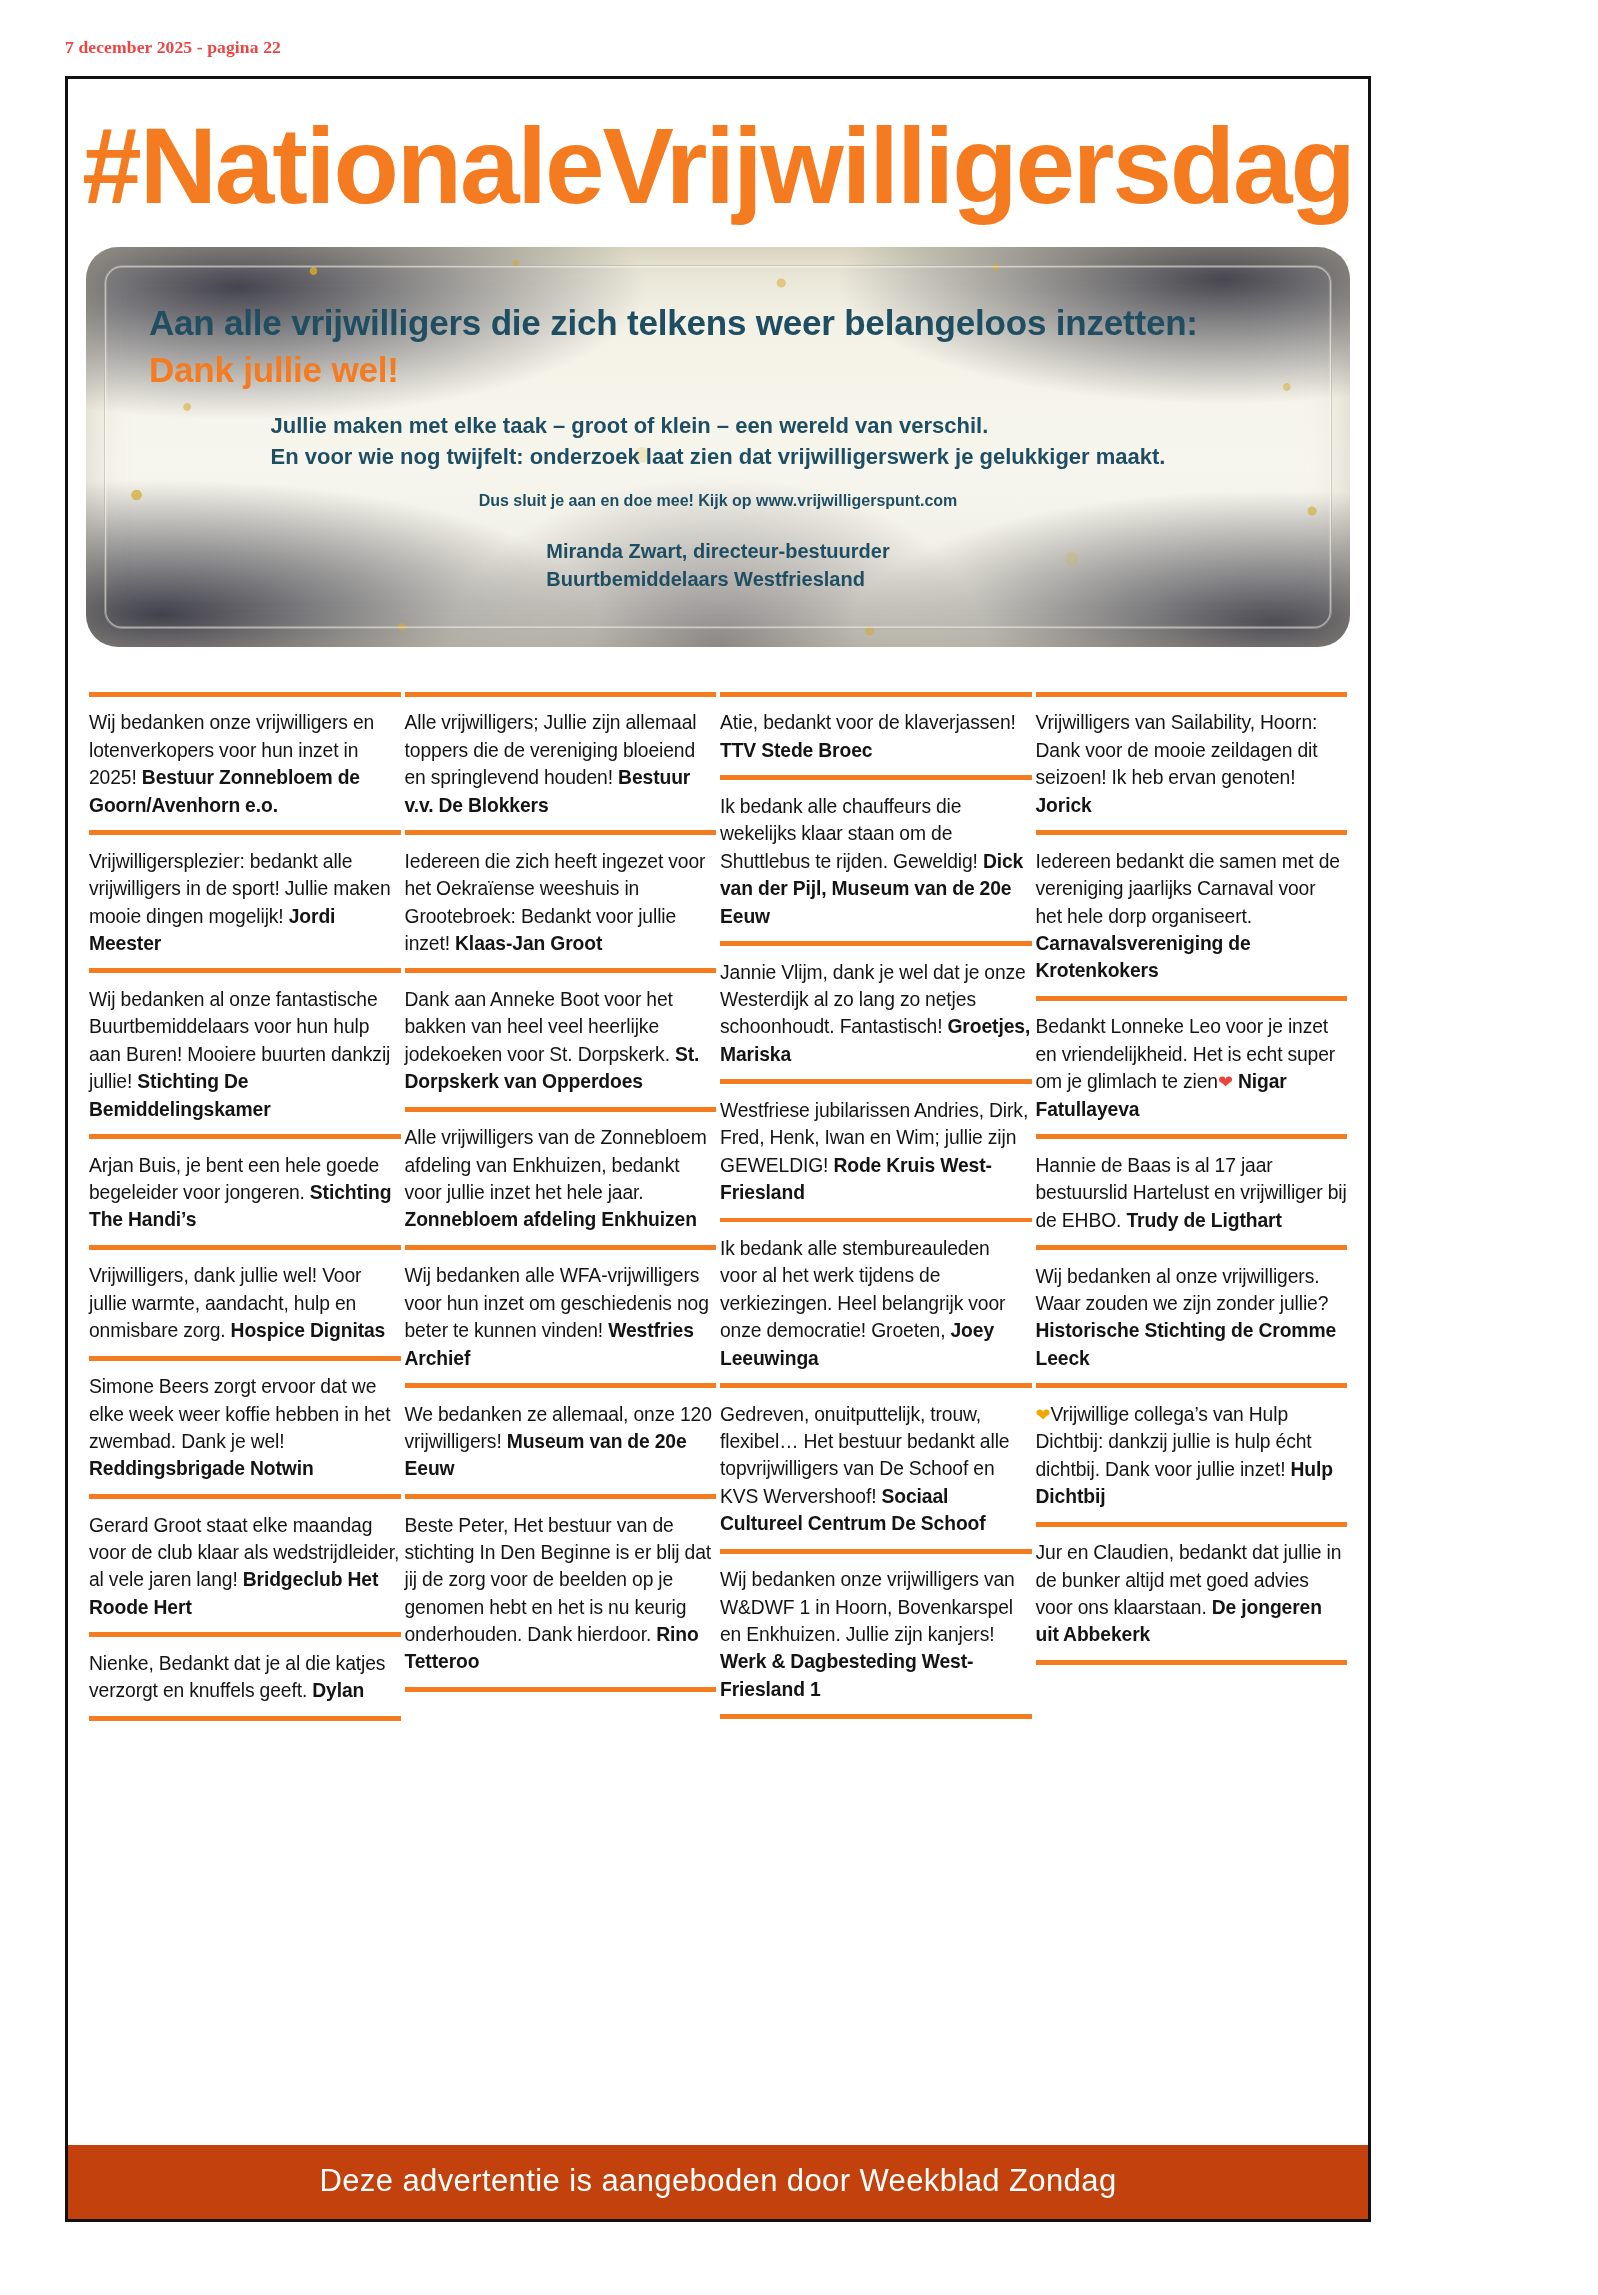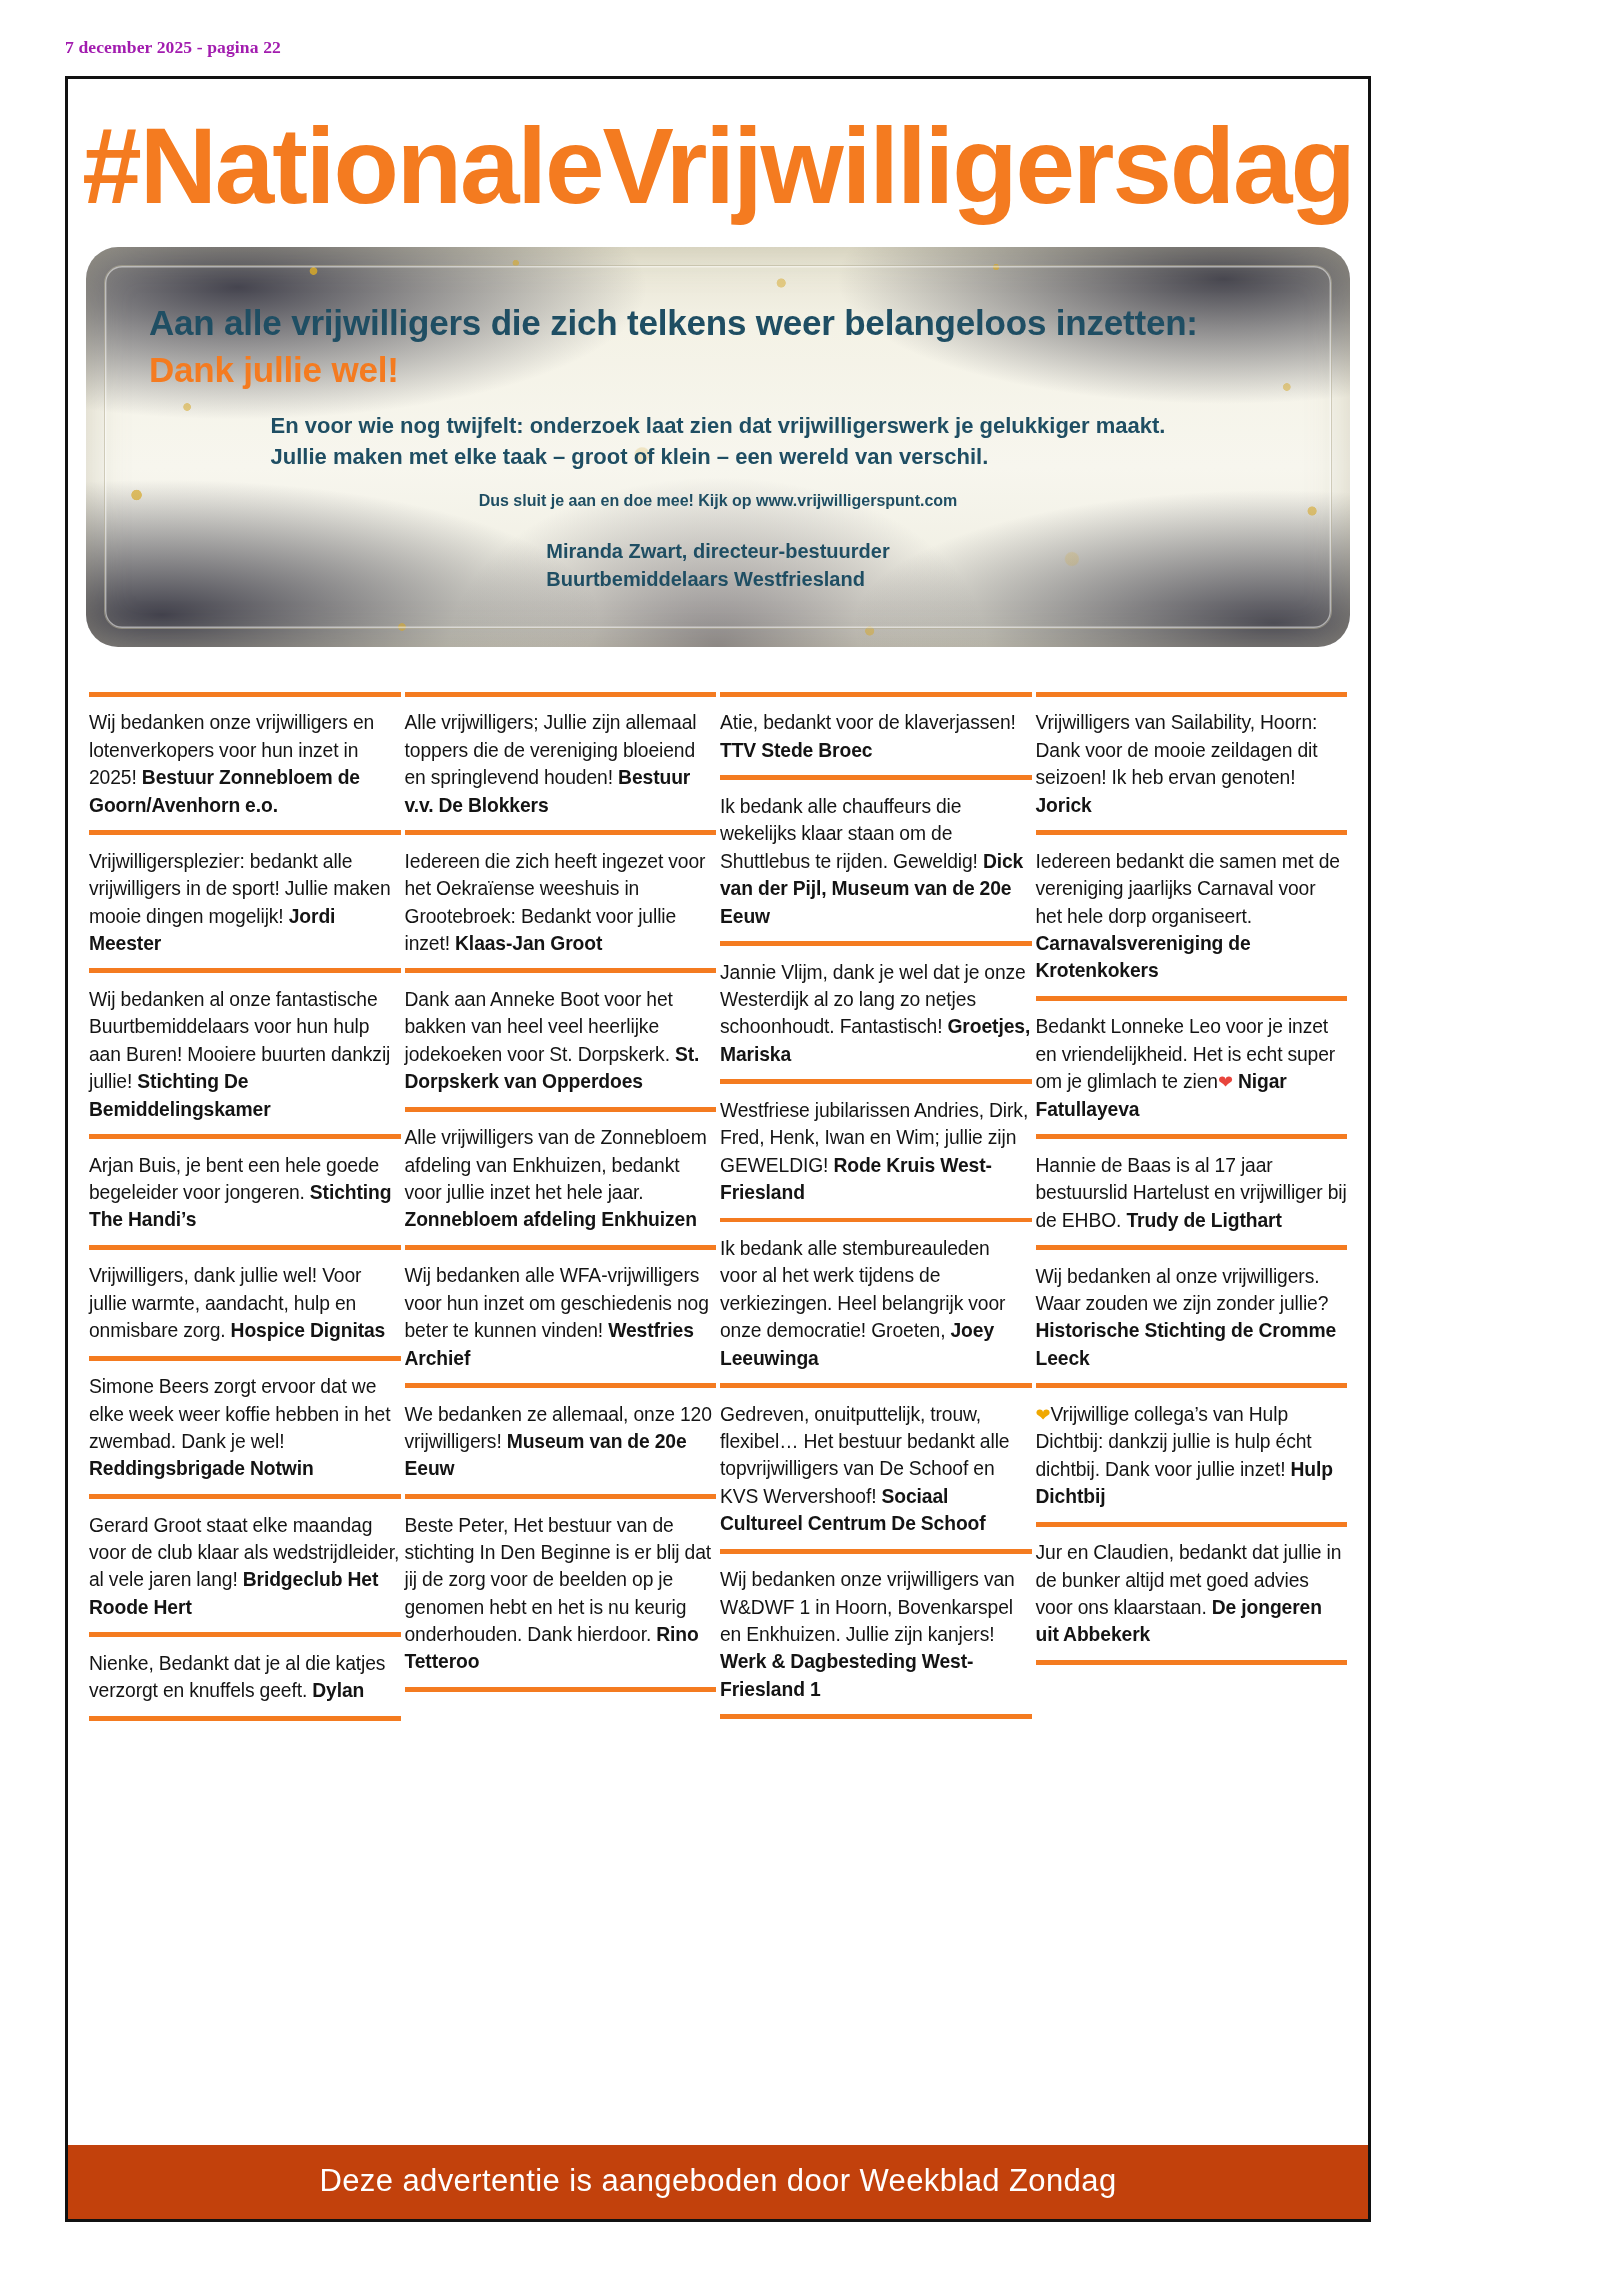--- a/index.html
+++ b/index.html
@@ -16,21 +16,21 @@
   }
 
   
   .page-date {
     position: absolute;
     left: 65px;
     top: 37px;
     font-family: "Liberation Serif", serif;
     font-weight: bold;
     font-size: 17.6px;
-    color: #a21caf;
+    color: #ef4444;
     letter-spacing: 0.1px;
   }
 
   
   .ad-frame {
     position: absolute;
     left: 65px;
     top: 76px;
     width: 1306px;
     height: 2146px;
@@ -194,22 +194,22 @@
   <div class="hashtag-title">#NationaleVrijwilligersdag</div>
 
   <div class="sign-wrap">
     <div class="sign-outer"></div>
     <div class="sign-inner"></div>
     <div class="sign-content">
       <div class="sign-h1">
         <span>Aan alle vrijwilligers die zich telkens weer belangeloos inzetten: </span><span class="accent">Dank jullie wel!</span>
       </div>
       <div class="sign-sub">
+        <div>Jullie maken met elke taak – groot of klein – een wereld van verschil.</div>
         <div>En voor wie nog twijfelt: onderzoek laat zien dat vrijwilligerswerk je gelukkiger maakt.</div>
-        <div>Jullie maken met elke taak – groot of klein – een wereld van verschil.</div>
       </div>
       <div class="sign-cta">Dus sluit je aan en doe mee! Kijk op www.vrijwilligerspunt.com</div>
       <div class="sign-sig">
         <div>Miranda Zwart, directeur-bestuurder</div>
         <div>Buurtbemiddelaars Westfriesland</div>
       </div>
     </div>
   </div>
 
   <div class="columns">

